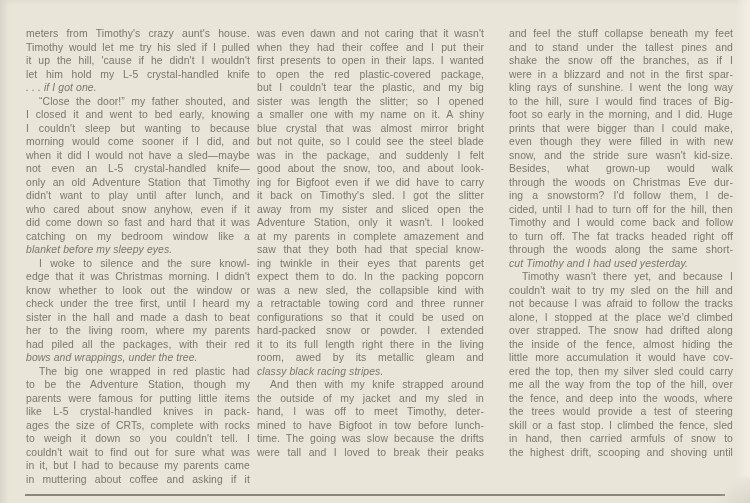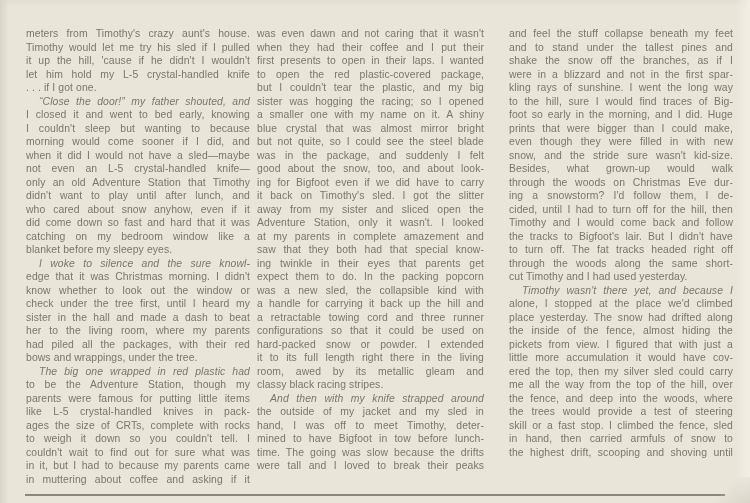--- a/index.html
+++ b/index.html
@@ -24,22 +24,22 @@
     letter-spacing:0.1px;
   }
   .col-1{left:26px;width:224px;}
   .col-2{left:257px;width:227px;}
   .col-3{left:509px;width:224px;}
   .ln{
     text-align:justify;
     text-align-last:justify;
     height:13.5px;overflow:visible;
   }
-  .ln.end{text-align-last:left;}
-  .ln.ind{padding-left:13px;font-style:italic;}
+  .ln.end{text-align-last:left;font-style:italic;}
+  .ln.ind{padding-left:13px;}
   .rule{
     position:absolute;left:25px;top:494px;width:700px;height:1.5px;
     background:var(--rule,#8b877d);
   }
   .corner-shade{
     position:absolute;right:0;bottom:0;width:40px;height:26px;
     background:linear-gradient(315deg,#d9d4c8 0%,rgba(217,212,200,0) 60%);
   }
 </style>
 </head>
@@ -81,36 +81,35 @@
       <div class="ln">couldn't wait to find out for sure what was</div>
       <div class="ln">in it, but I had to because my parents came</div>
       <div class="ln">in muttering about coffee and asking if it</div>
     </div>
   <div class="col col-2">
       <div class="ln">was even dawn and not caring that it wasn't</div>
       <div class="ln">when they had their coffee and I put their</div>
       <div class="ln">first presents to open in their laps. I wanted</div>
       <div class="ln">to open the red plastic-covered package,</div>
       <div class="ln">but I couldn't tear the plastic, and my big</div>
-      <div class="ln">sister was hogging the racing; so I opened</div>
+      <div class="ln">sister was length the slitter; so I opened</div>
       <div class="ln">a smaller one with my name on it. A shiny</div>
       <div class="ln">blue crystal that was almost mirror bright</div>
       <div class="ln">but not quite, so I could see the steel blade</div>
       <div class="ln">was in the package, and suddenly I felt</div>
       <div class="ln">good about the snow, too, and about look-</div>
       <div class="ln">ing for Bigfoot even if we did have to carry</div>
       <div class="ln">it back on Timothy's sled. I got the slitter</div>
       <div class="ln">away from my sister and sliced open the</div>
       <div class="ln">Adventure Station, only it wasn't. I looked</div>
       <div class="ln">at my parents in complete amazement and</div>
       <div class="ln">saw that they both had that special know-</div>
       <div class="ln">ing twinkle in their eyes that parents get</div>
       <div class="ln">expect them to do. In the packing popcorn</div>
       <div class="ln">was a new sled, the collapsible kind with</div>
-      <div class="ln">a handle for carrying it back up the hill and</div>
       <div class="ln">a retractable towing cord and three runner</div>
       <div class="ln">configurations so that it could be used on</div>
       <div class="ln">hard-packed snow or powder. I extended</div>
       <div class="ln">it to its full length right there in the living</div>
       <div class="ln">room, awed by its metallic gleam and</div>
       <div class="ln end">classy black racing stripes.</div>
       <div class="ln ind">And then with my knife strapped around</div>
       <div class="ln">the outside of my jacket and my sled in</div>
       <div class="ln">hand, I was off to meet Timothy, deter-</div>
       <div class="ln">mined to have Bigfoot in tow before lunch-</div>
@@ -126,29 +125,29 @@
       <div class="ln">to the hill, sure I would find traces of Big-</div>
       <div class="ln">foot so early in the morning, and I did. Huge</div>
       <div class="ln">prints that were bigger than I could make,</div>
       <div class="ln">even though they were filled in with new</div>
       <div class="ln">snow, and the stride sure wasn't kid-size.</div>
       <div class="ln">Besides, what grown-up would walk</div>
       <div class="ln">through the woods on Christmas Eve dur-</div>
       <div class="ln">ing a snowstorm? I'd follow them, I de-</div>
       <div class="ln">cided, until I had to turn off for the hill, then</div>
       <div class="ln">Timothy and I would come back and follow</div>
-      <div class="ln">the tracks to Bigfoot's lair. But I didn't have</div>
       <div class="ln">to turn off. The fat tracks headed right off</div>
       <div class="ln">through the woods along the same short-</div>
       <div class="ln end">cut Timothy and I had used yesterday.</div>
       <div class="ln ind">Timothy wasn't there yet, and because I</div>
+      <div class="ln">couldn't wait to try my sled on the hill and</div>
+      <div class="ln">not because I was afraid to follow the tracks</div>
       <div class="ln">alone, I stopped at the place we'd climbed</div>
-      <div class="ln">place yesterday. The snow had drifted along</div>
+      <div class="ln">over strapped. The snow had drifted along</div>
       <div class="ln">the inside of the fence, almost hiding the</div>
-      <div class="ln">pickets from view. I figured that with just a</div>
       <div class="ln">little more accumulation it would have cov-</div>
       <div class="ln">ered the top, then my silver sled could carry</div>
       <div class="ln">me all the way from the top of the hill, over</div>
       <div class="ln">the fence, and deep into the woods, where</div>
       <div class="ln">the trees would provide a test of steering</div>
       <div class="ln">skill or a fast stop. I climbed the fence, sled</div>
       <div class="ln">in hand, then carried armfuls of snow to</div>
       <div class="ln">the highest drift, scooping and shoving until</div>
     </div>
   <div class="rule"></div>

